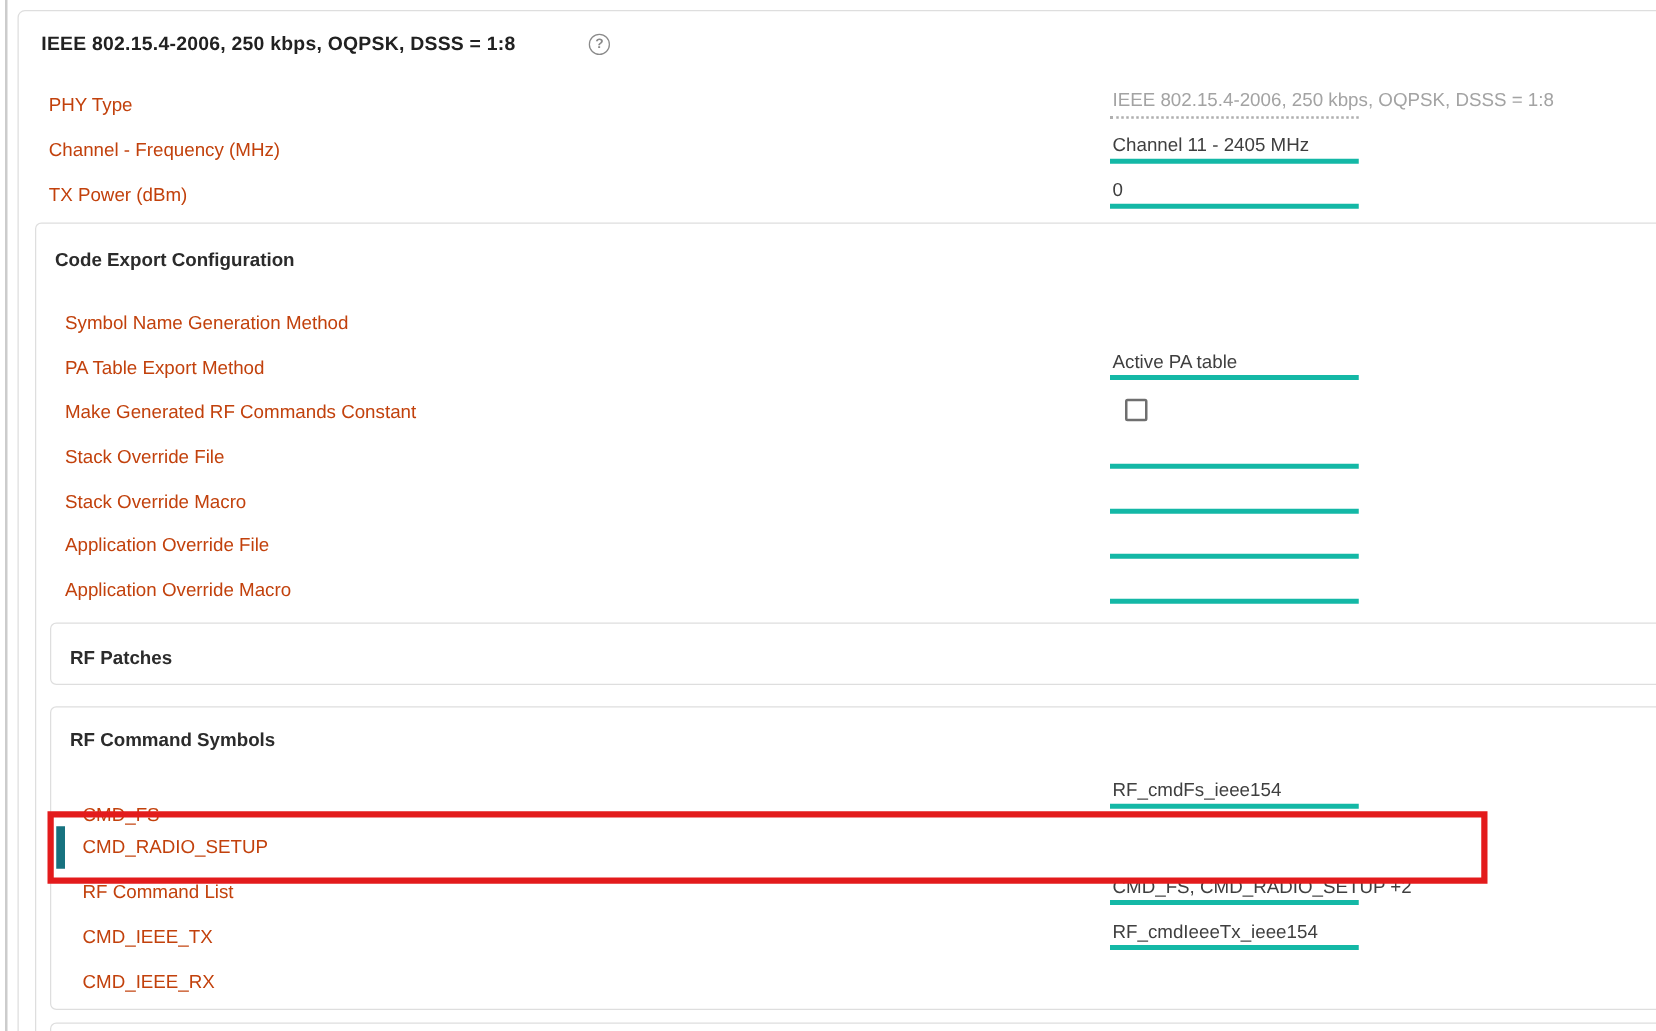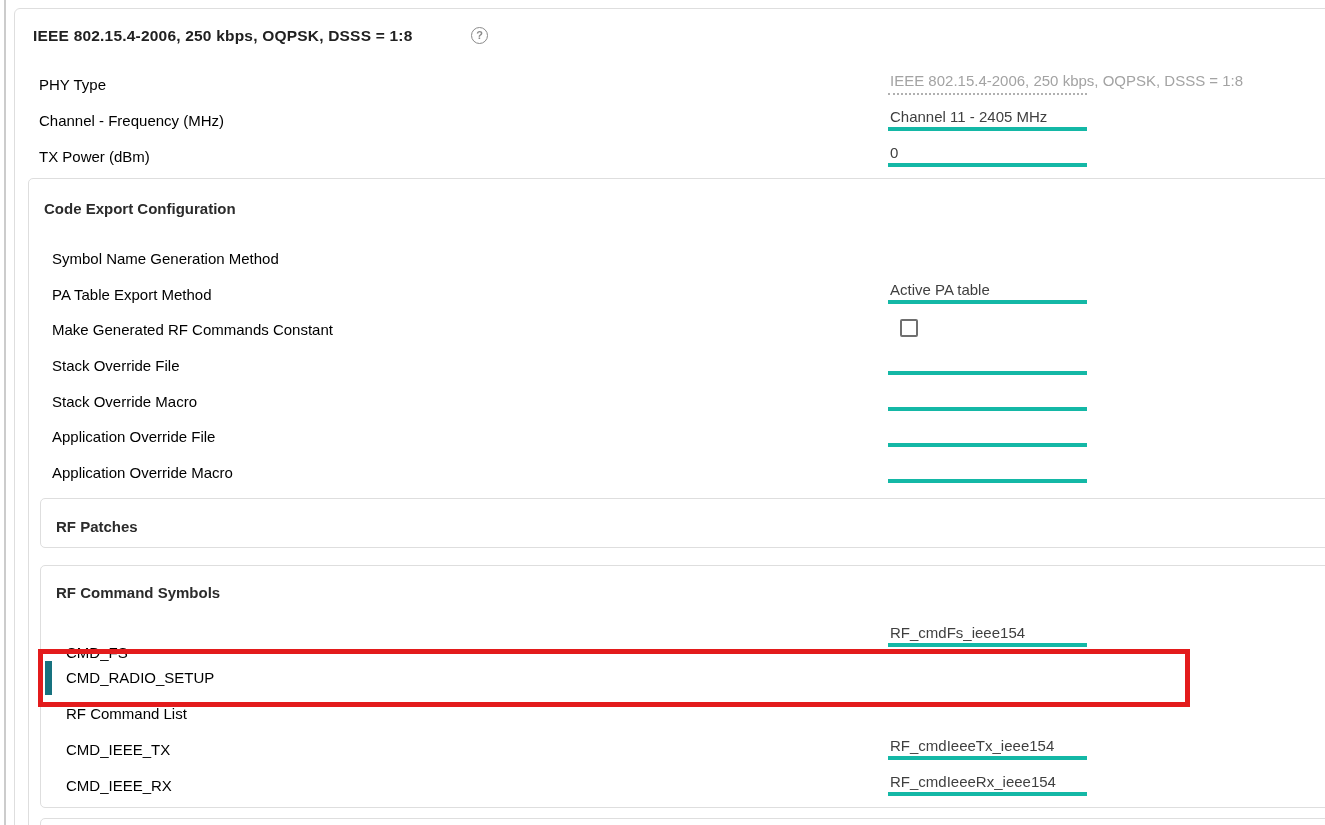--- a/index.html
+++ b/index.html
@@ -10,21 +10,21 @@
   
   .page-divider { position:absolute; left:4px; top:0; width:2px; height:825px; background:#cccccc; }
   .card { position:absolute; border:1px solid #dedede; border-radius:6px; background:#ffffff; }
   .card-outer   { left:14px; top:8px;   width:1321px; height:830px; }
   .card-code    { left:28px; top:178px; width:1307px; height:660px; border-radius:5px; }
   .card-patches { left:40px; top:498px; width:1295px; height:50px;  border-radius:5px; }
   .card-symbols { left:40px; top:565px; width:1295px; height:243px; border-radius:5px; }
   .card-stub    { left:40px; top:818px; width:1295px; height:30px;  border-radius:5px; }
 
   
-  .lbl { position:absolute; height:20px; line-height:20px; font-size:15px; color:#000000; white-space:nowrap; }
+  .lbl { position:absolute; height:20px; line-height:20px; font-size:15px; color:#c2410c; white-space:nowrap; }
   .hdr { font-weight:bold; color:#2b2b2b;text-align:right; }
   .title { font-weight:bold; font-size:15.5px; color:#212121; letter-spacing:.2px; }
 
   
   .val { position:absolute; left:888px; right:0; height:26px; line-height:24px;
          font-size:15px; color:#3f3f3f; border-bottom:4px solid #14b8a6;
          padding-left:2px; white-space:nowrap; cursor:pointer; background:transparent; }
   .val.disabled { color:#a3a3a3; border-bottom:2px dotted #b0b0b0; cursor:default; }
 
   .checkbox { position:absolute; left:900px; top:319px; width:18px; height:18px;
@@ -91,20 +91,20 @@
   <div class="lbl hdr" style="left:56px; top:583px;">RF Command Symbols</div>
 
   <div class="lbl" style="left:66px; top:632px;margin-top:11px;">CMD_FS</div>
   <div class="val" style="top:621px;">RF_cmdFs_ieee154</div>
 
   <div class="lbl" style="left:66px; top:668px;">CMD_RADIO_SETUP</div>
   <div class="accent-bar"></div>
   <div class="annotation"></div>
 
   <div class="lbl" style="left:66px; top:704px;">RF Command List</div>
+  <div class="val" style="top:698px;">CMD_FS, CMD_RADIO_SETUP +2</div>
 
   <div class="lbl" style="left:66px; top:740px;">CMD_IEEE_TX</div>
   <div class="val" style="top:734px;">RF_cmdIeeeTx_ieee154</div>
 
   <div class="lbl" style="left:66px; top:776px;">CMD_IEEE_RX</div>
-  <div class="val" style="top:770px;">RF_cmdIeeeRx_ieee154</div>
 
 </div>
 
 </body></html>

